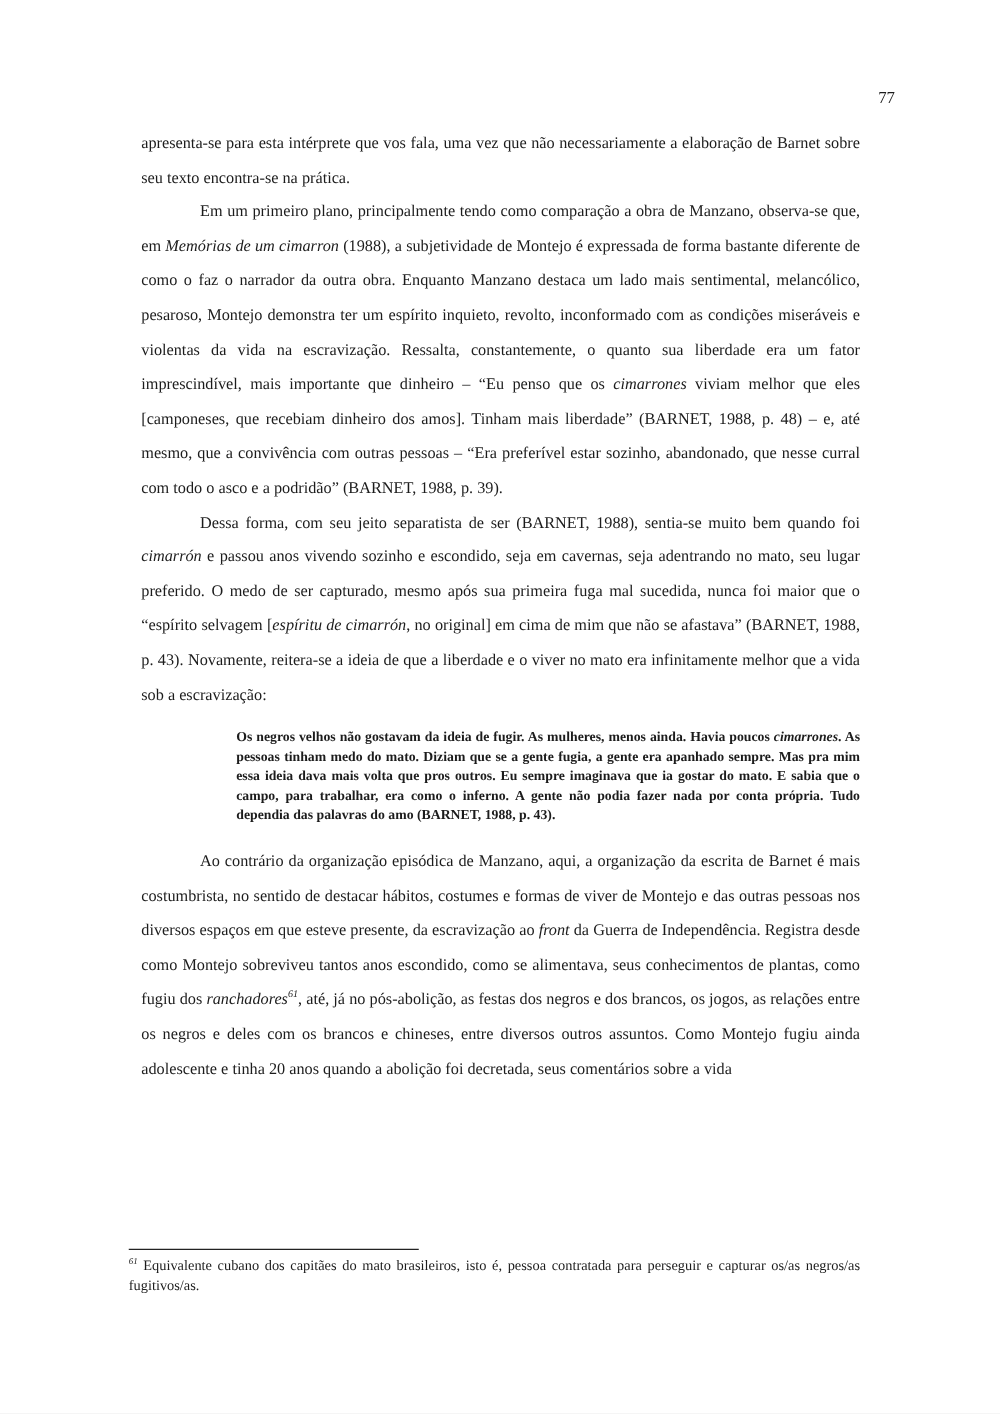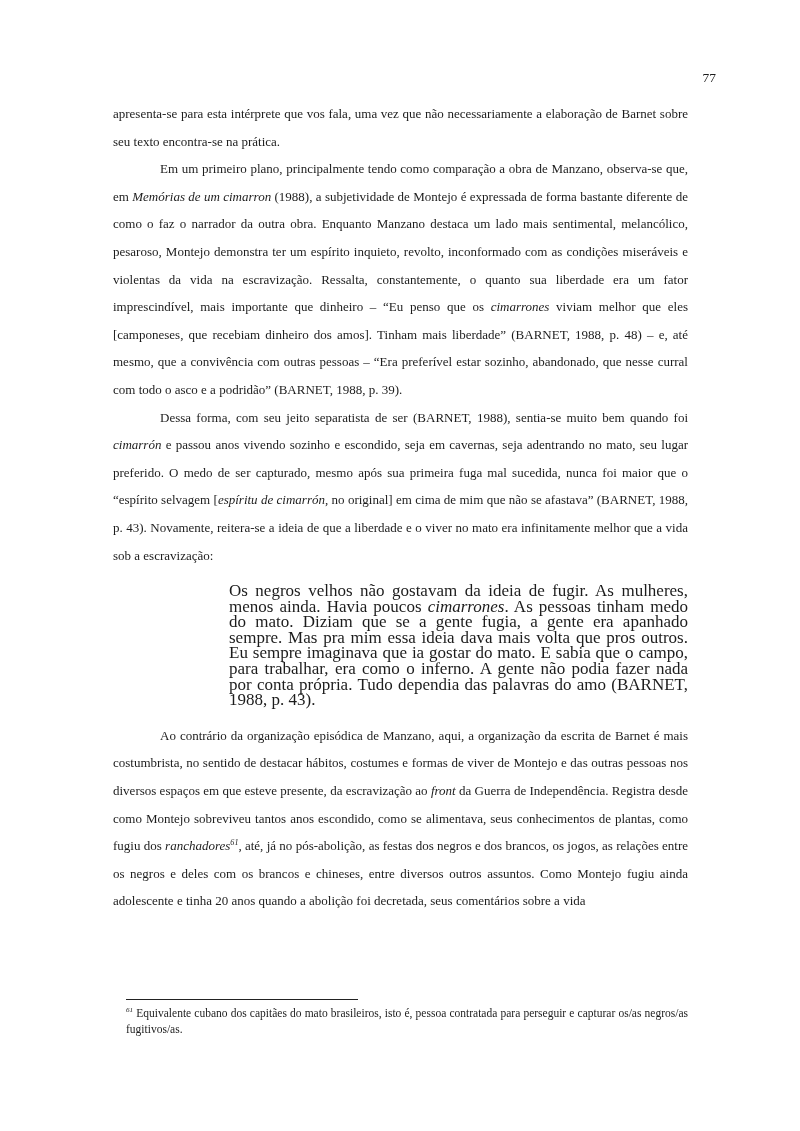--- a/index.html
+++ b/index.html
@@ -32,35 +32,36 @@
   .para {
     margin: 0;
     font-size: 13px;
     line-height: 27.6px;
     text-align: justify;
   }
   .para.indent {
     text-indent: 47px;
   }
   .quote {
-    margin: 14px 0 14px 116px;
-    font-size: 17px;
+    margin: 14px 0 14px 76px;
+    font-size: 11px;
     line-height: 15.6px;
     text-align: justify;
+    font-weight: bold;
   }
   .it { font-style: italic; }
   sup {
     font-size: 0.62em;
     line-height: 0;
     vertical-align: super;
     font-style: italic;
   }
   .footnote-area {
     position: absolute;
-    left: 126px;
+    left: 103px;
     right: 112px;
     top: 999px;
   }
   .footnote-rule {
     width: 232px;
     border-top: 1.3px solid #222;
     margin: 0 0 6px 0;
   }
   .footnote {
     margin: 0;

